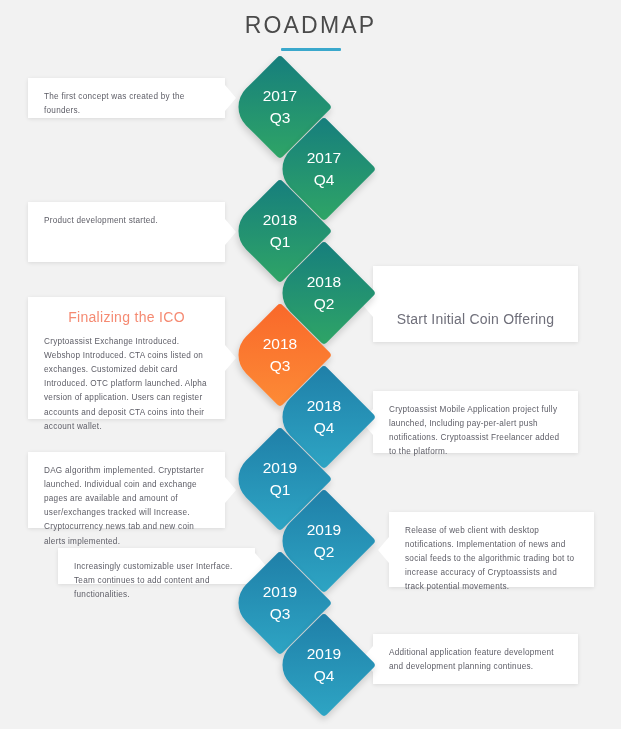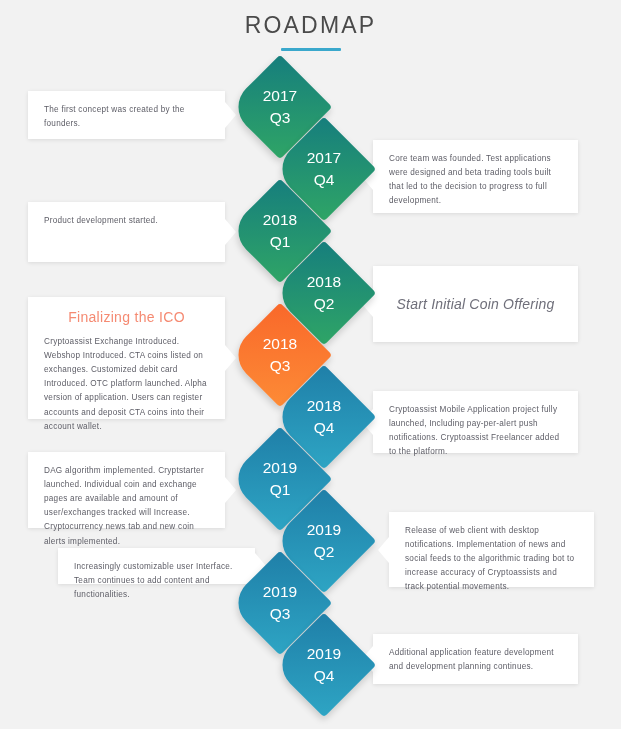--- a/index.html
+++ b/index.html
@@ -132,51 +132,47 @@
 </style>
 </head>
 <body>
 
 <div class="title-wrap">
   <div class="title">ROADMAP</div>
   <div class="title-rule"></div>
 </div>
 
 <div class="timeline" id="timeline">
-    <div class="box left-box" style="top: 91px; left: 28px; width: 197px; height: 48px;">
+    <div class="box left-box" style="top: 78px; left: 28px; width: 197px; height: 40px;">
       <div class="notch"></div>
       <div class="body">The first concept was created by the founders.</div>
     </div>
     <div class="diamond left" style="top: 70px; left: 243px; background: linear-gradient(135deg, rgb(22, 126, 125) 0%, rgb(47, 165, 102) 100%);">
       <div class="dlabel">
         <span class="yr">2017</span>
         <span class="qt">Q3</span>
       </div>
     </div>
-    <div class="box right-box" style="top: 140px; left: 373px; width: 205px; height: 73px;">
-      <div class="notch"></div>
-      <div class="body">Core team was founded. Test applications were designed and beta trading tools built that led to the decision to progress to full development.</div>
-    </div>
     <div class="diamond right" style="top: 132px; left: 287px; background: linear-gradient(135deg, rgb(22, 126, 125) 0%, rgb(47, 165, 102) 100%);">
       <div class="dlabel">
         <span class="yr">2017</span>
         <span class="qt">Q4</span>
       </div>
     </div>
     <div class="box left-box" style="top: 202px; left: 28px; width: 197px; height: 60px;">
       <div class="notch"></div>
       <div class="body">Product development started.</div>
     </div>
     <div class="diamond left" style="top: 194px; left: 243px; background: linear-gradient(135deg, rgb(22, 126, 125) 0%, rgb(47, 165, 102) 100%);">
       <div class="dlabel">
         <span class="yr">2018</span>
         <span class="qt">Q1</span>
       </div>
     </div>
-    <div class="box right-box big" style="top: 266px; left: 373px; width: 205px; height: 76px; display: flex; align-items: center; justify-content: center; font-style: italic;">
+    <div class="box right-box big" style="top: 266px; left: 373px; width: 205px; height: 76px; display: flex; align-items: flex-end; justify-content: center;">
       <div class="notch"></div>
       <div class="body">Start Initial Coin Offering</div>
     </div>
     <div class="diamond right" style="top: 256px; left: 287px; background: linear-gradient(135deg, rgb(22, 126, 125) 0%, rgb(47, 165, 102) 100%);">
       <div class="dlabel">
         <span class="yr">2018</span>
         <span class="qt">Q2</span>
       </div>
     </div>
     <div class="box left-box" style="top: 297px; left: 28px; width: 197px; height: 122px;">

